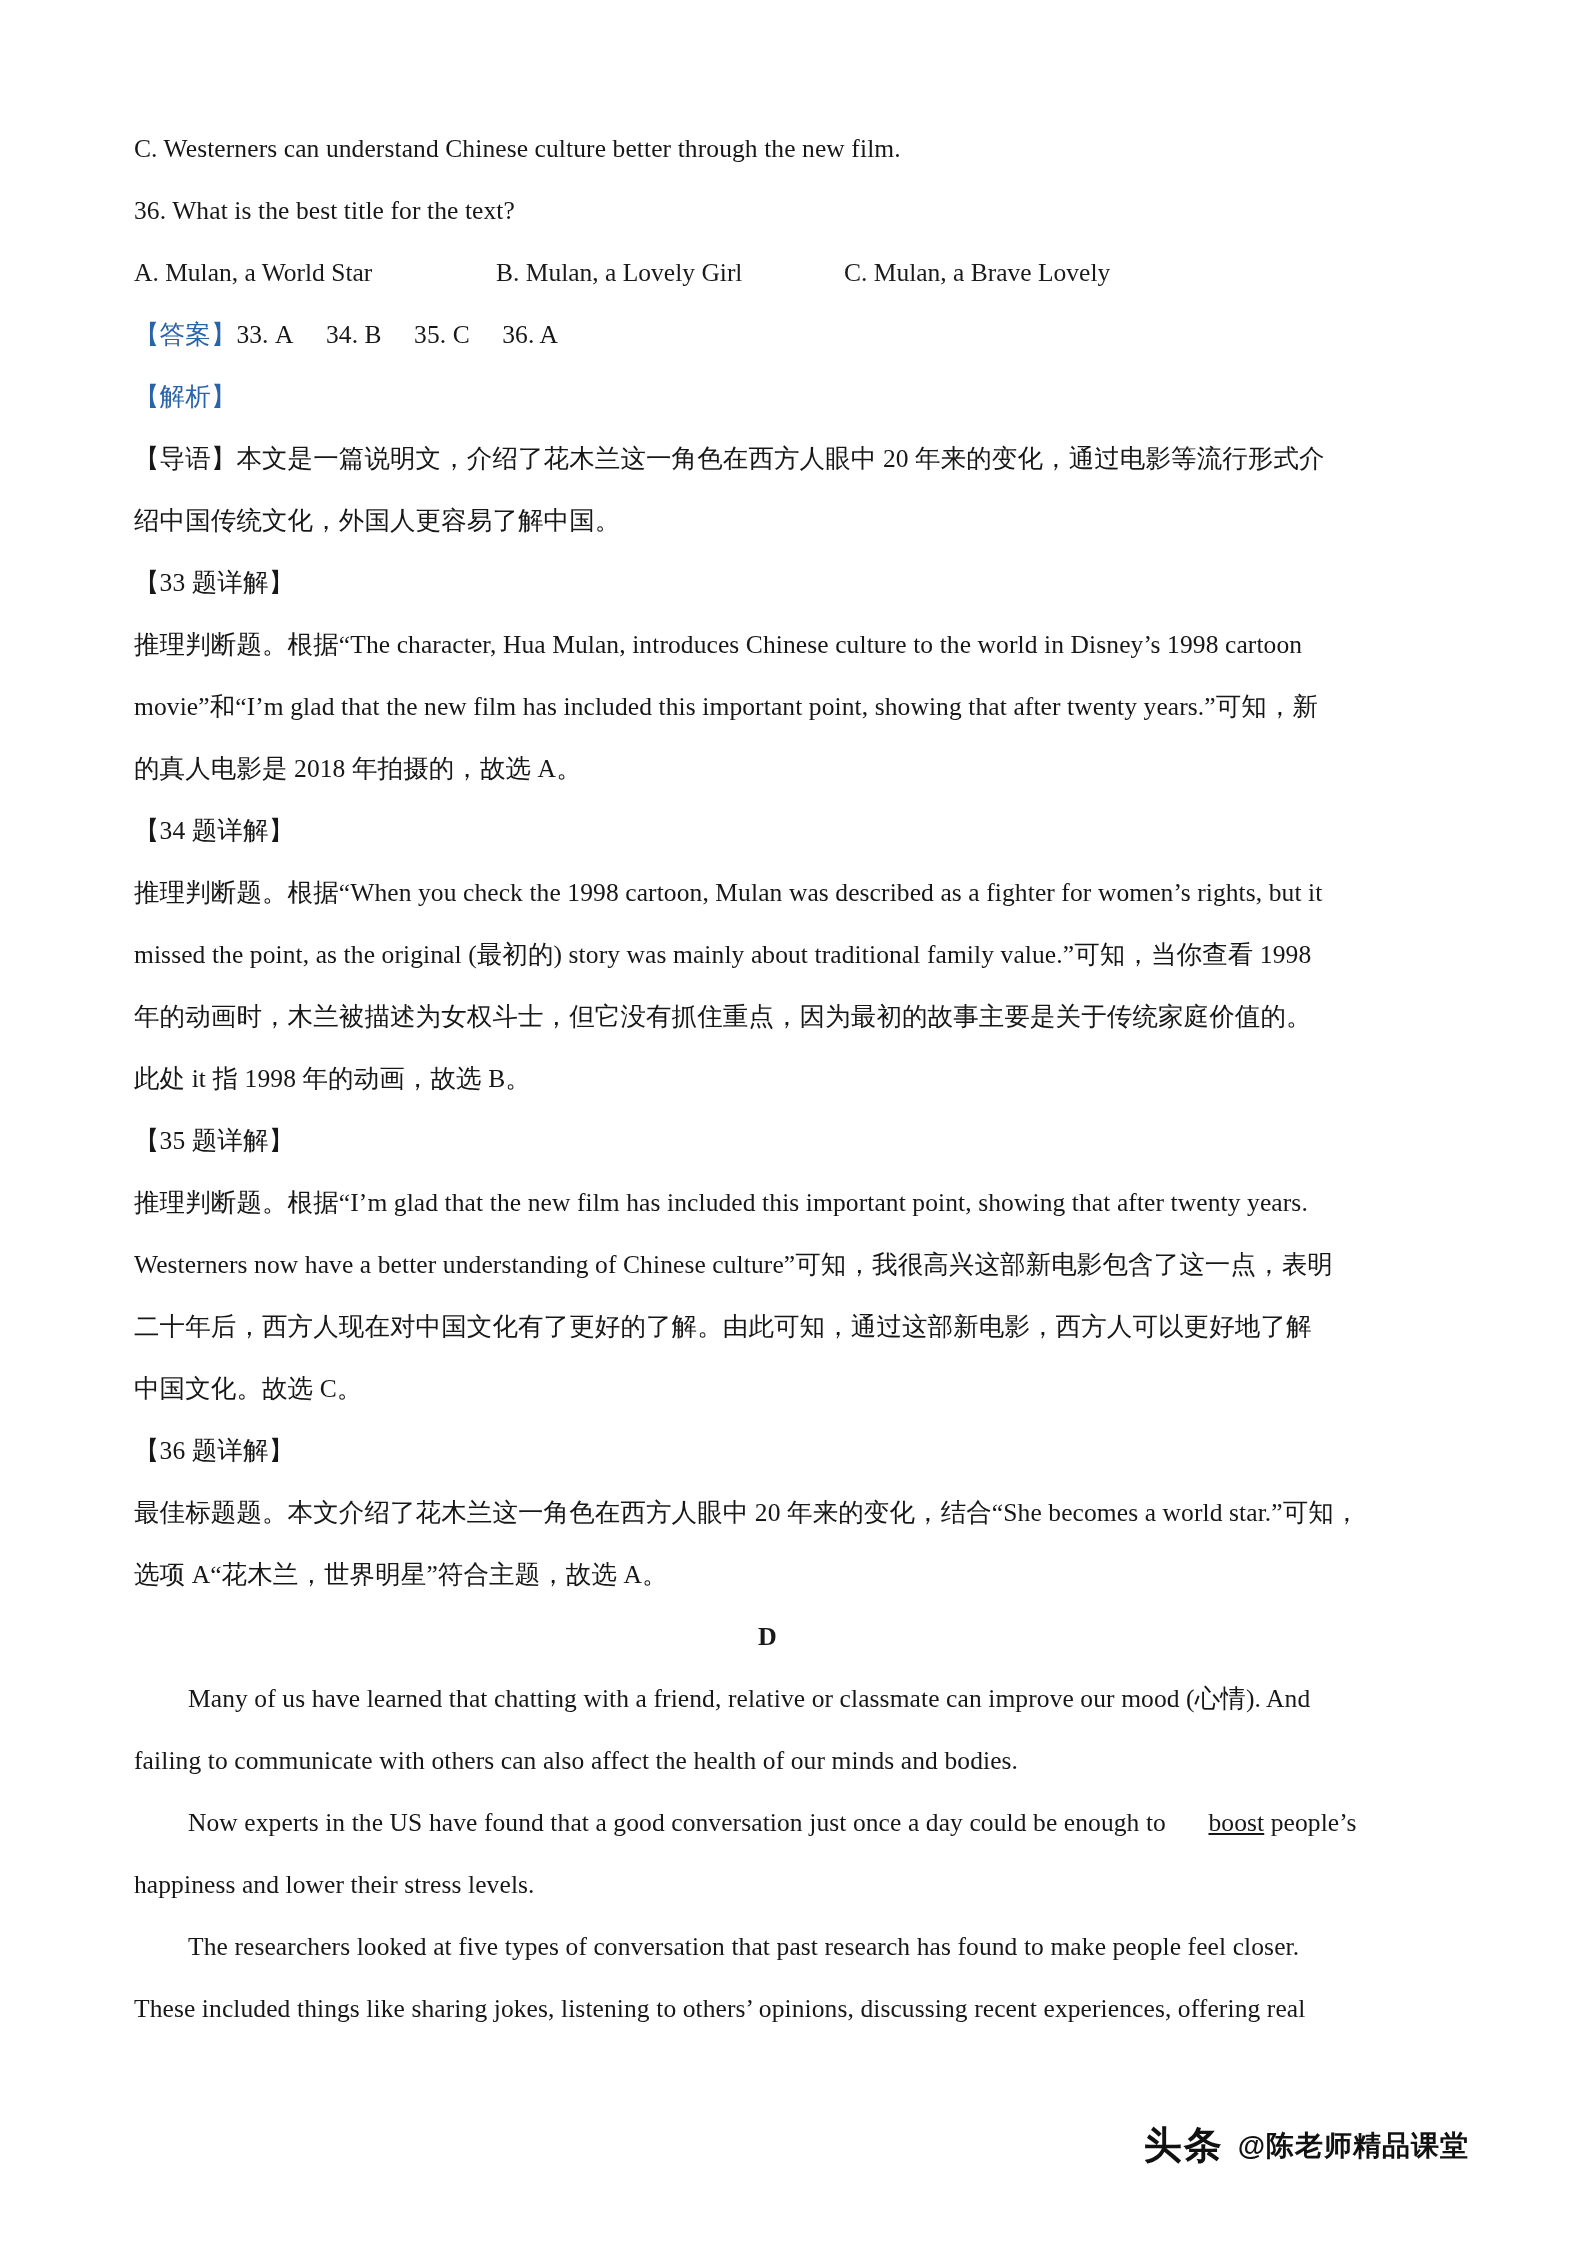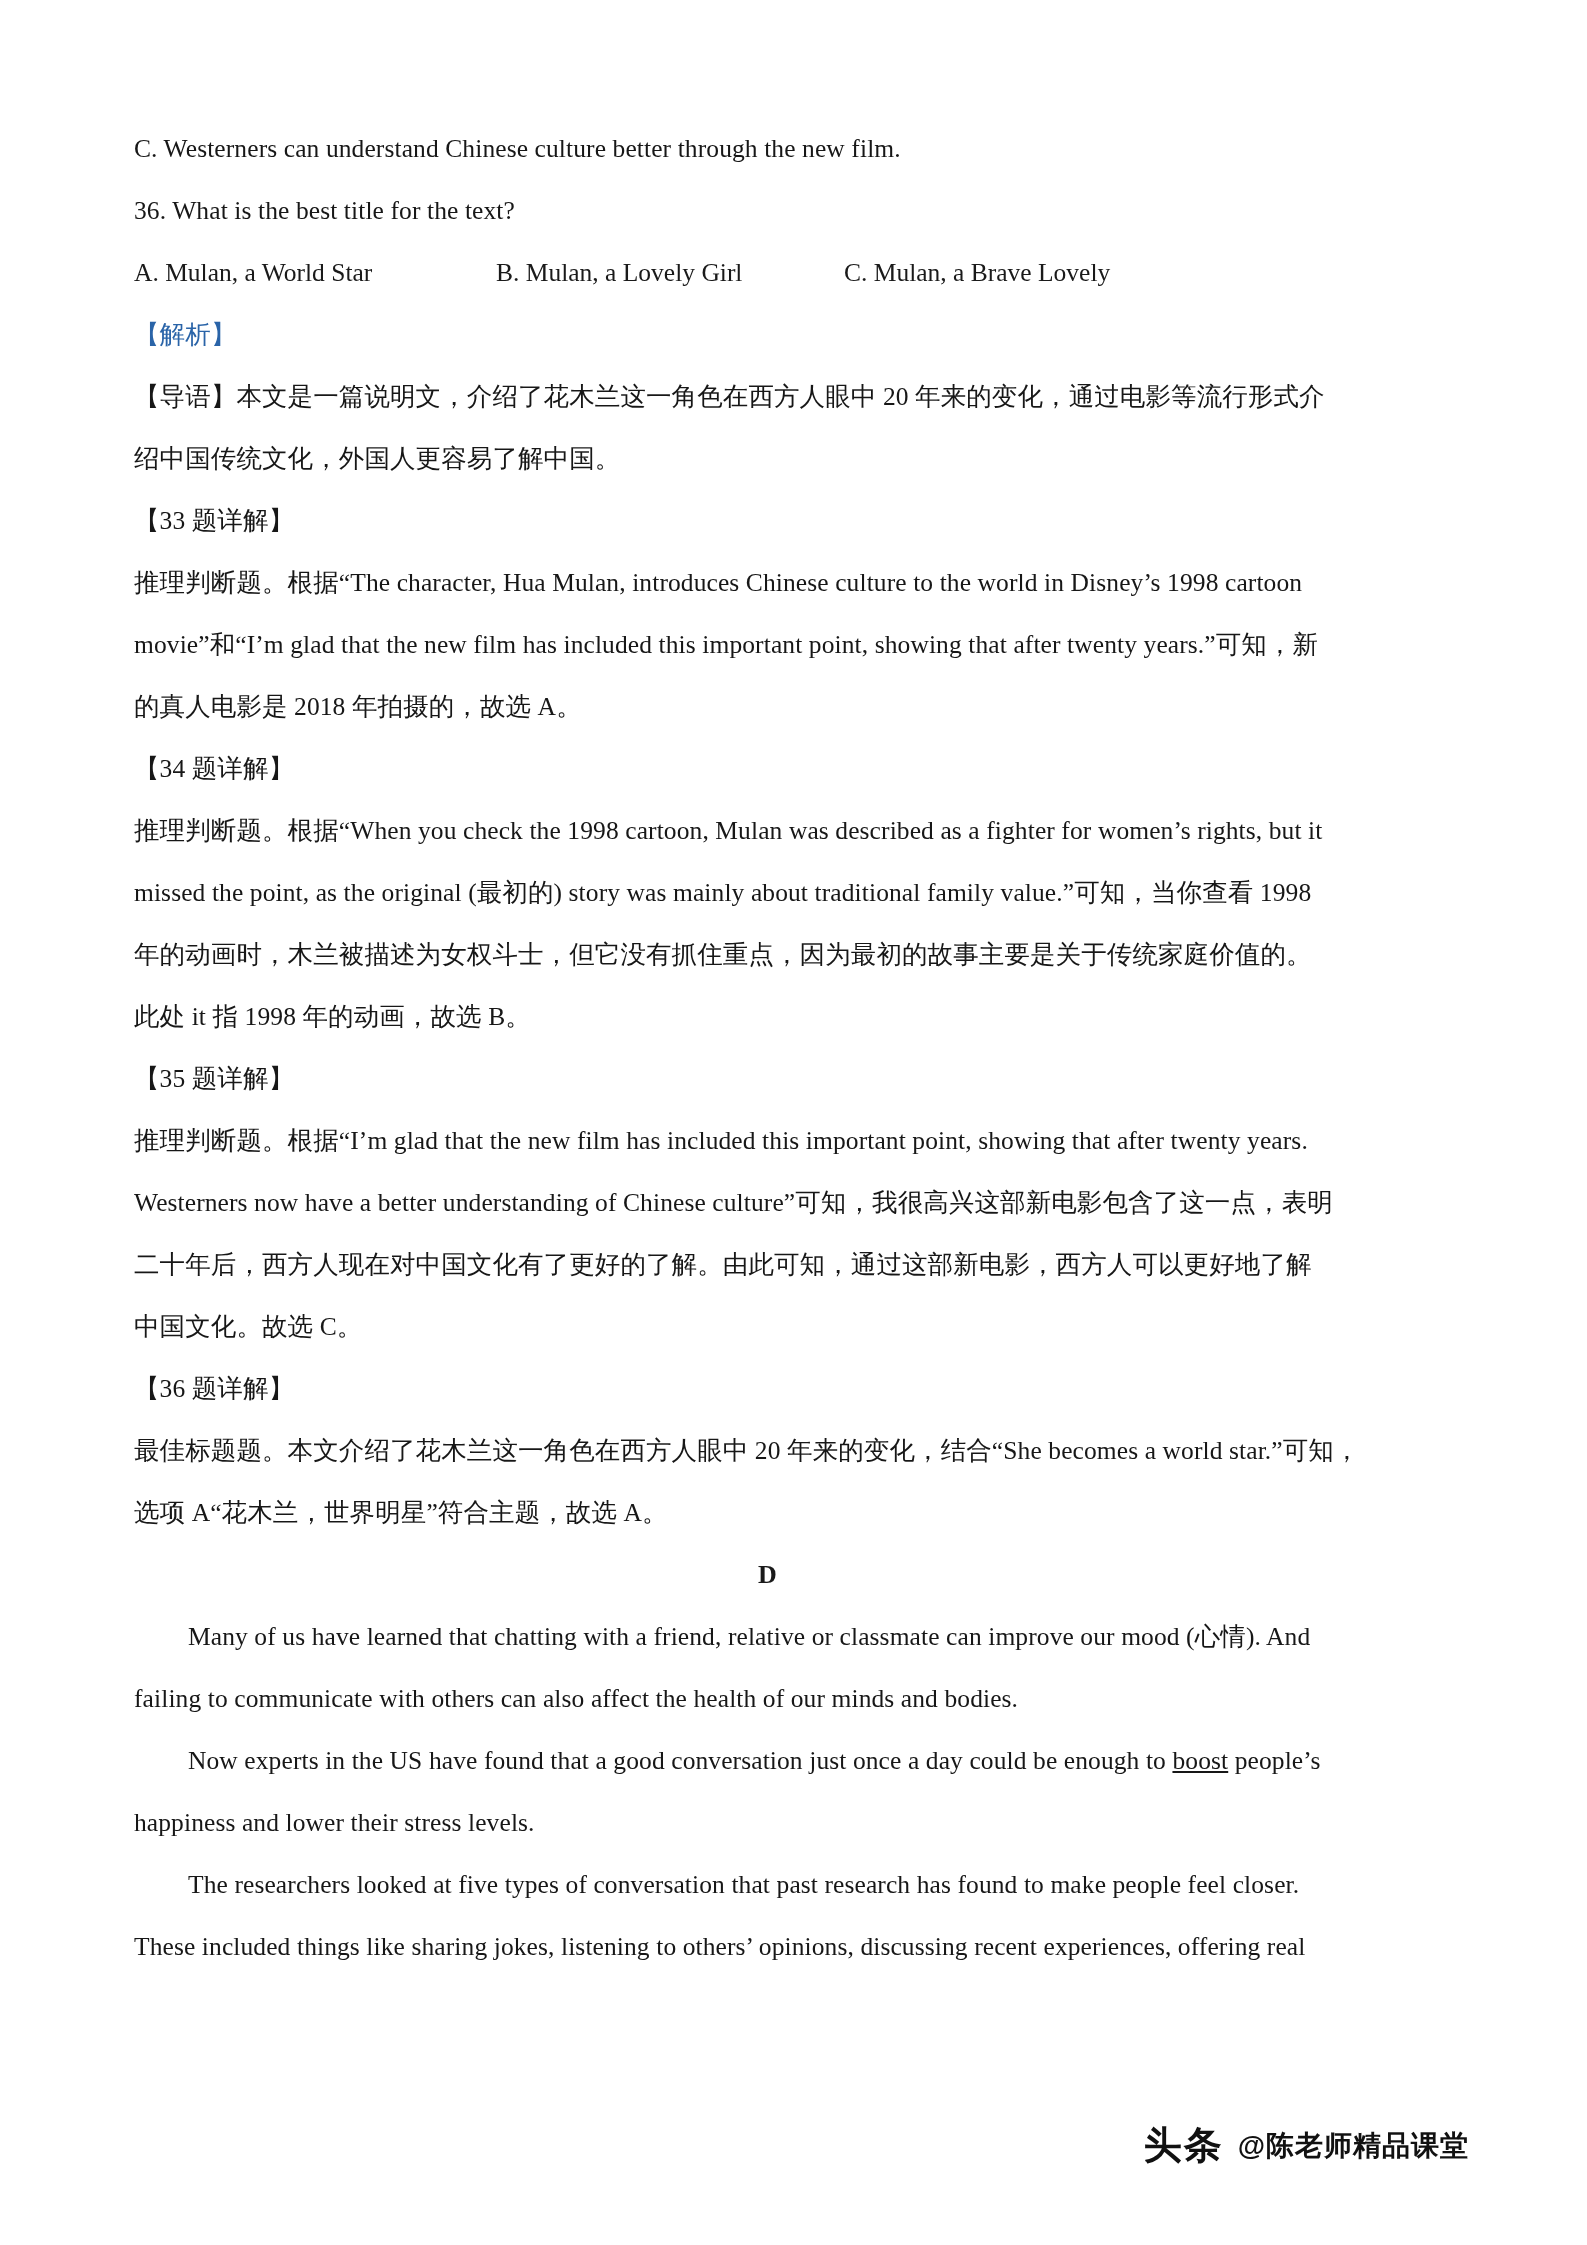--- a/index.html
+++ b/index.html
@@ -42,21 +42,21 @@
   .opt-b { width: 348px; }
   .indent {
     padding-left: 54px;
   }
   .center {
     text-align: center;
     font-weight: bold;
     font-size: 26px;
     line-height: 62px;
   }
-  .u { text-decoration: underline; }
+  .u { text-decoration: underline; margin-left: 36px; }
   .watermark {
     position: absolute;
     right: 118px;
     bottom: 74px;
     display: flex;
     align-items: center;
     gap: 14px;
     color: #111111;
   }
   .wm-toutiao {
@@ -81,20 +81,23 @@
   <div class="line">C. Westerners can understand Chinese culture better through the new film.</div>
 
   <div class="line">36. What is the best title for the text?</div>
 
   <div class="opt-row">
     <span class="opt-a">A. Mulan, a World Star</span>
     <span class="opt-b">B. Mulan, a Lovely Girl</span>
     <span>C. Mulan, a Brave Lovely</span>
   </div>
 
+  <div class="line">
+    <span class="blue-label">【答案】</span><span>33. A</span><span>&nbsp;&nbsp;&nbsp;&nbsp;&nbsp;</span><span>34. B</span><span>&nbsp;&nbsp;&nbsp;&nbsp;&nbsp;</span><span>35. C</span><span>&nbsp;&nbsp;&nbsp;&nbsp;&nbsp;</span><span>36. A</span>
+  </div>
 
   <div class="line blue-label">【解析】</div>
 
   <div class="body-block">
     <div class="line"><span>【导语】</span><span>本文是一篇说明文，介绍了花木兰这一角色在西方人眼中 20 年来的变化，通过电影等流行形式介</span></div>
     <div class="line">绍中国传统文化，外国人更容易了解中国。</div>
   </div>
 
   <div class="body-block">
     <div class="line">【33 题详解】</div>

